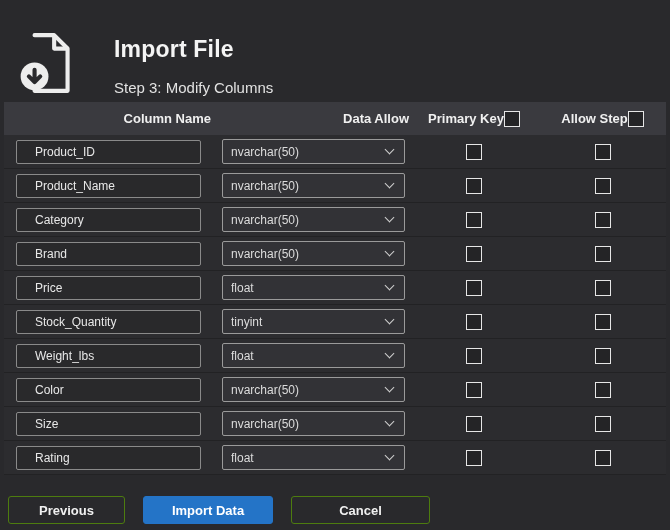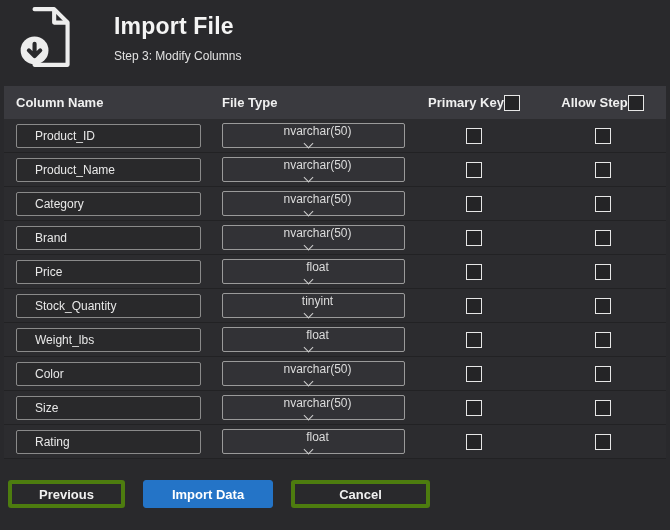--- a/index.html
+++ b/index.html
@@ -6,39 +6,40 @@
   * { box-sizing: border-box; margin: 0; padding: 0; }
   html, body { width: 670px; height: 530px; }
   body {
     background: #29292c;
     font-family: "Liberation Sans", sans-serif;
     color: #e8e8e8;
     overflow: hidden;
   }
 
   
-  .app-header { display: flex; align-items: center; padding: 10px 14px 22px 16px; height: 86px; }
+  .app-header { display: flex; align-items: flex-end; padding: 10px 14px 6px 16px; height: 102px; }
   .file-icon { width: 66px; height: 66px; margin-right: 32px; flex: 0 0 auto; }
   .title-block { padding-top: 2px; }
   .page-title { font-size: 23px; font-weight: bold; color: #f4f4f4; letter-spacing: 0.2px; }
-  .page-subtitle { font-size: 12px; color: #e2e2e2; margin-top: 9px; }
+  .page-subtitle { font-size: 15px; color: #e2e2e2; margin-top: 16px; }
 
   
   .grid-table { width: 662px; margin-left: 4px; }
   .thead, .trow {
     display: grid;
     grid-template-columns: 207px 198px 130px 127px;
     align-items: center;
   }
   .thead {
     background: #3a3a3f;
     height: 33px;
     font-size: 13px;
     font-weight: bold;
     color: #f0f0f0;
+    text-align: right;
   }
   .th-colname { padding-left: 12px; }
   .th-datatype { padding-left: 11px; }
   .th-check { display: flex; align-items: center; justify-content: center; }
   .trow {
     height: 34px;
     background: #2c2c2f;
     border-bottom: 1px solid #222224;
   }
   .name-input {
@@ -58,21 +59,20 @@
     margin-left: 11px;
     width: 183px;
     height: 25px;
     background: #323236;
     border: 1px solid #9a9a9a;
     border-radius: 2px;
     display: flex;
     align-items: center;
     justify-content: space-between;
     cursor: default;
-    flex-direction: column;
   }
   .select-label { font-size: 12px; color: #dcdcdc; padding-left: 8px; }
   .chevron-down-icon {
     width: 7px; height: 7px;
     border-right: 1.5px solid #cfcfcf;
     border-bottom: 1.5px solid #cfcfcf;
     transform: rotate(45deg);
     margin-right: 11px;
     margin-top: -4px;
   }
@@ -91,21 +91,21 @@
     height: 28px;
     font-family: "Liberation Sans", sans-serif;
     font-size: 13px;
     font-weight: bold;
     border-radius: 3px;
     cursor: pointer;
   }
   .btn-secondary {
     width: 117px;
     background: #29292c;
-    border: 4px solid #4d7c0f;
+    border: 1px solid #4d7c0f;
     color: #f0f0f0;
   }
   .btn-primary {
     width: 130px;
     background: var(--accent);
     border: 1px solid var(--accent);
     color: #ffffff;
   }
   .btn-cancel { width: 139px; }
 </style>
@@ -123,21 +123,21 @@
   </span>
   <div class="title-block">
     <div class="page-title">Import File</div>
     <div class="page-subtitle">Step 3: Modify Columns</div>
   </div>
 </div>
 
 <div class="grid-table">
   <div class="thead">
     <div class="th-colname">Column Name</div>
-    <div class="th-datatype">File Type</div>
+    <div class="th-datatype">Data Allow</div>
     <div class="th-check">
       <span>Primary Key</span>
       <span class="checkbox"></span>
     </div>
     <div class="th-check">
       <span>Allow Step</span>
       <span class="checkbox"></span>
     </div>
   </div>
   <div>

